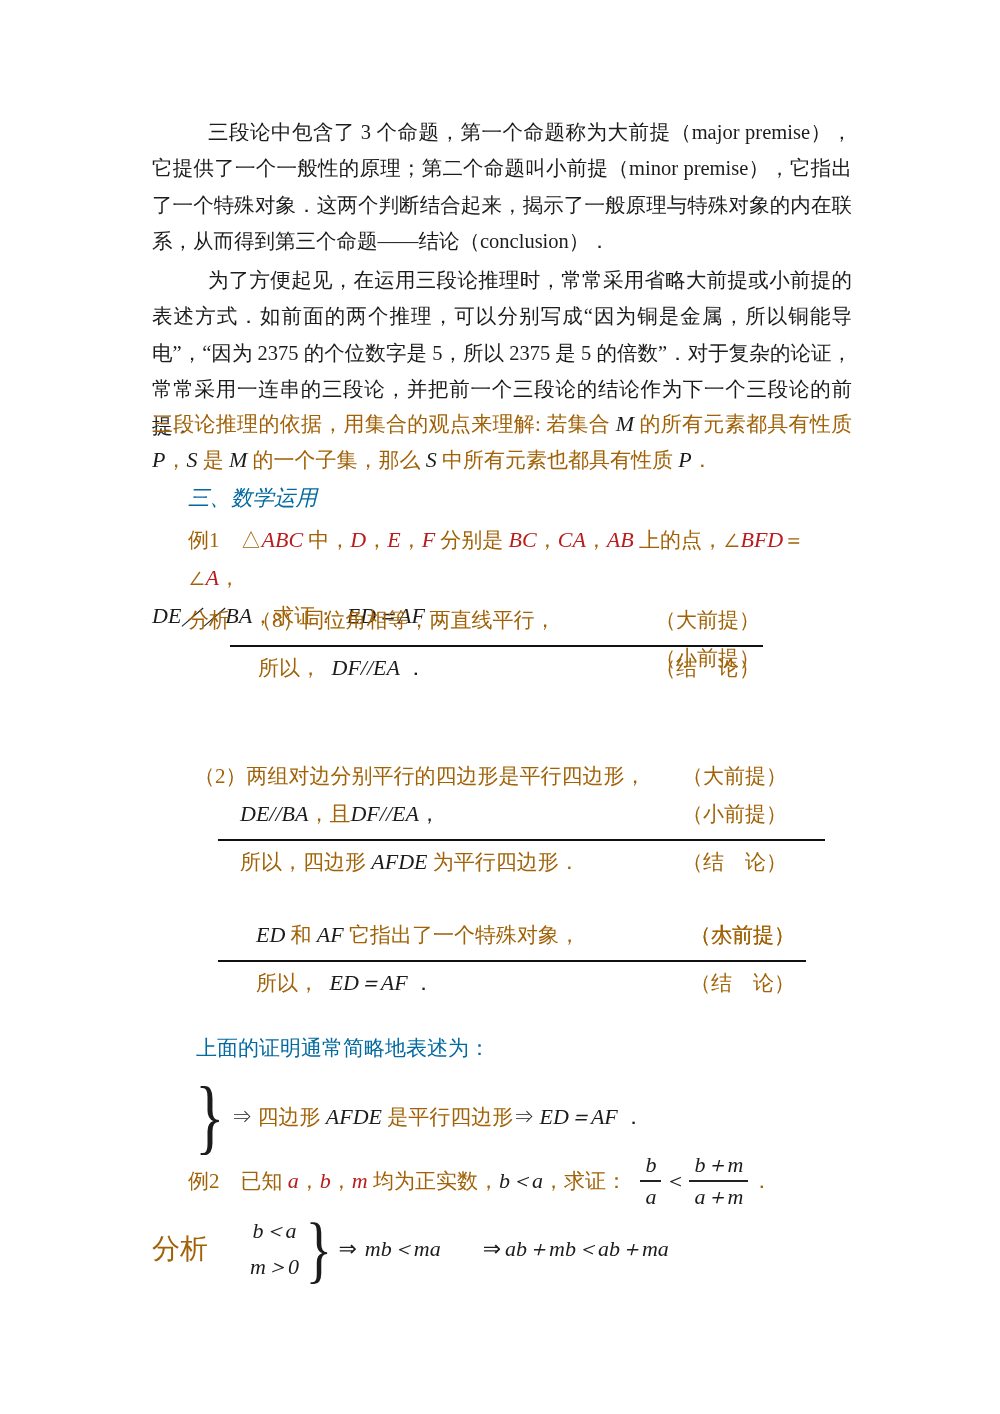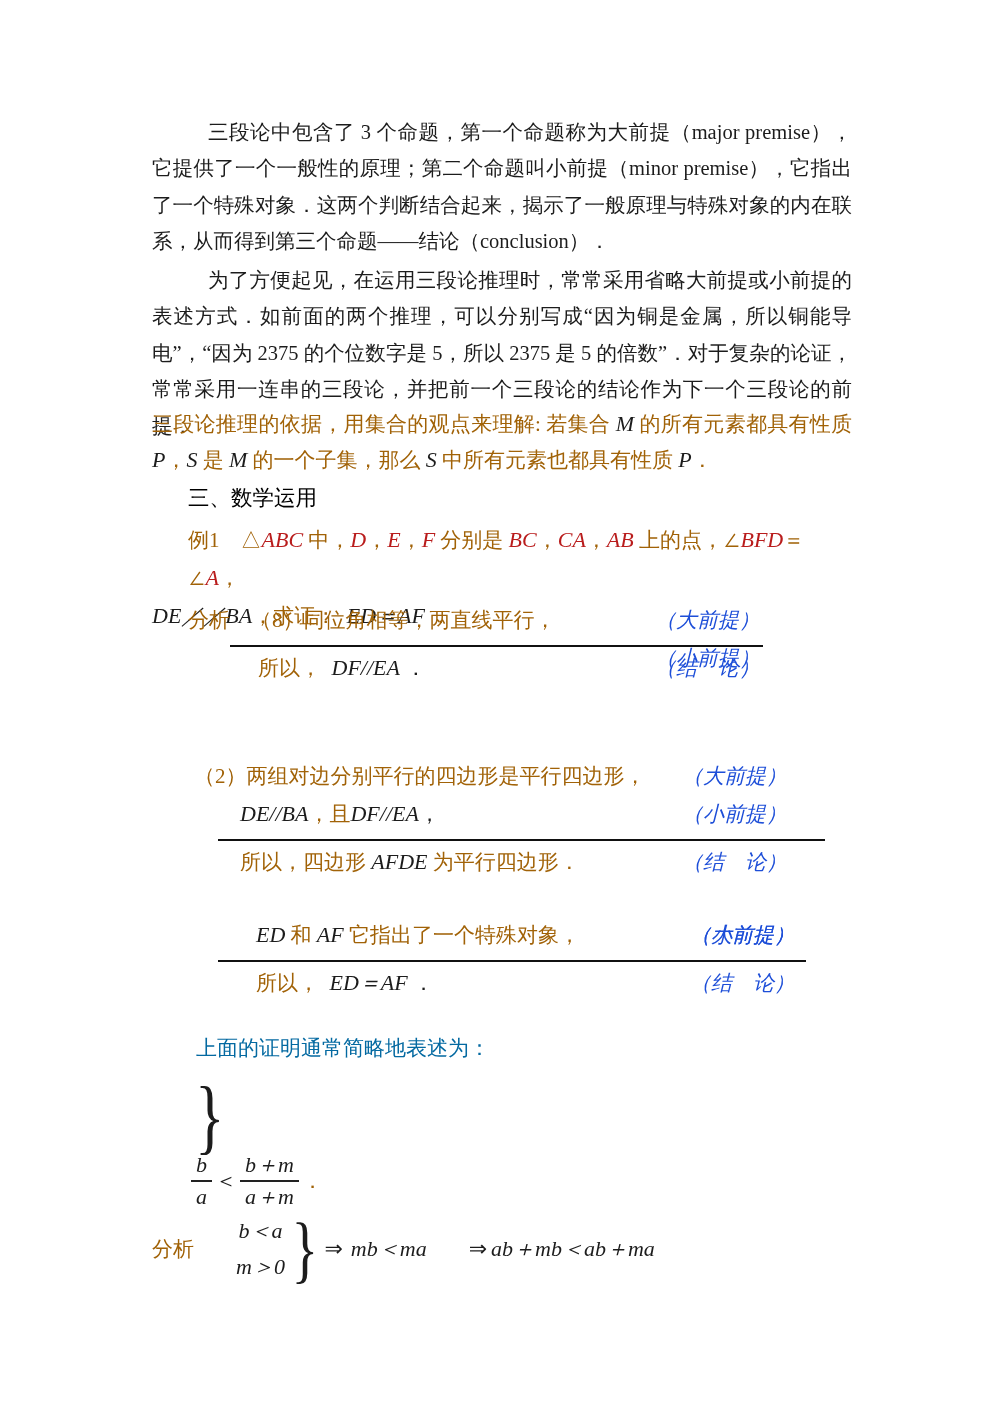--- a/index.html
+++ b/index.html
@@ -12,23 +12,23 @@
   p.indent { text-indent:56px; }
   .black-text { color:#1c1c1c; }
   .line { white-space:nowrap; }
   .seg { white-space:pre-wrap; }
   .seg.b { color:#a16207; }
   .seg.k { color:#1c1c1c; }
   .seg.bm { color:#b91c1c; font-style:italic; font-family:"Liberation Serif", serif; font-size:22px; }
   .seg.km { color:#1c1c1c; font-style:italic; font-family:"Liberation Serif", serif; font-size:22px; }
   .syl { font-size:21px; }
   .syl .row { position:relative; line-height:38px; white-space:nowrap; }
-  .syl .premise-label { position:absolute; top:0; color:#1d4ed8;font-style:italic; }
+  .syl .premise-label { position:absolute; top:0; color:#a16207; }
   .rule-line { border:0; border-top:2.5px solid #111111; margin:6px 0 2px 0; }
-  .heading { font-size:21.5px; line-height:34px; color:#000000; padding-left:36px; }
+  .heading { font-size:21.5px; line-height:34px; color:#0369a1; padding-left:36px;font-style:italic; }
   .intro-line { font-size:21px; line-height:36px; color:#0369a1; padding-left:44px; }
   .formula-row { display:flex; align-items:center; font-size:21px; }
   .stack { display:inline-block; }
   .stack .sline { line-height:38px; white-space:nowrap; }
   .stack .sline.right { text-align:right; }
   .big-brace { font-family:"Liberation Serif", serif; font-weight:100; color:#1c1c1c;
                display:inline-block; transform:scaleX(0.75); margin:0 2px; }
   .brace-80 { font-size:82px; line-height:82px; }
   .brace-72 { font-size:74px; line-height:74px; }
   .frac { display:inline-block; text-align:center; vertical-align:middle;
@@ -98,37 +98,39 @@
     <div class="row" style="padding-left:104px;">
       <span><span class="seg b">所以，  </span><span class="seg km">ED＝AF</span><span class="seg k"> ．</span></span>
       <span class="premise-label" style="left:538px;">（结　论）</span>
     </div>
   </div>
 
   <div class="intro-line abs" style="top:1030px;">上面的证明通常简略地表述为：</div>
 
   <div class="formula-row abs" style="top:1076px; padding-left:36px;">
     <span class="big-brace brace-80">}</span>
+    <span class="line"><span class="seg k">⇒ </span><span class="seg b">四边形 </span><span class="seg km">AFDE</span><span class="seg b"> 是平行四边形</span><span class="seg k">⇒ </span><span class="seg km">ED＝AF</span><span class="seg k"> ．</span></span>
   </div>
 
   <div class="formula-row abs" style="top:1152px; padding-left:36px;">
+    <span class="line"><span class="seg b">例2　已知 </span><span class="seg bm">a</span><span class="seg b">，</span><span class="seg bm">b</span><span class="seg b">，</span><span class="seg bm">m</span><span class="seg b"> 均为正实数，</span><span class="seg km">b＜a</span><span class="seg b">，求证：  </span></span>
     <span class="frac">
       <span class="num">b</span>
       <span class="den">a</span>
     </span>
     <span class="seg k" style="font-size:22px;">＜</span>
     <span class="frac">
       <span class="num">b＋m</span>
       <span class="den">a＋m</span>
     </span>
     <span class="seg b">．</span>
   </div>
 
   <div class="formula-row abs" style="top:1212px;">
-    <span class="seg b" style="font-size:21px;">分析</span>
+    <span class="seg b" style="font-size:28px;">分析</span>
     <span class="gap-lg"></span>
     <span class="stack" style="text-align:center;">
       <span class="sline seg km" style="display:block; line-height:36px;">b＜a</span>
       <span class="sline seg km" style="display:block; line-height:36px;">m＞0</span>
     </span>
     <span class="big-brace brace-72">}</span>
     <span class="seg k" style="font-size:22px;">⇒</span>
     <span class="seg km" style="margin-left:8px;">mb＜ma</span>
     <span class="gap-lg"></span>
     <span class="seg k" style="font-size:22px;">⇒</span>

